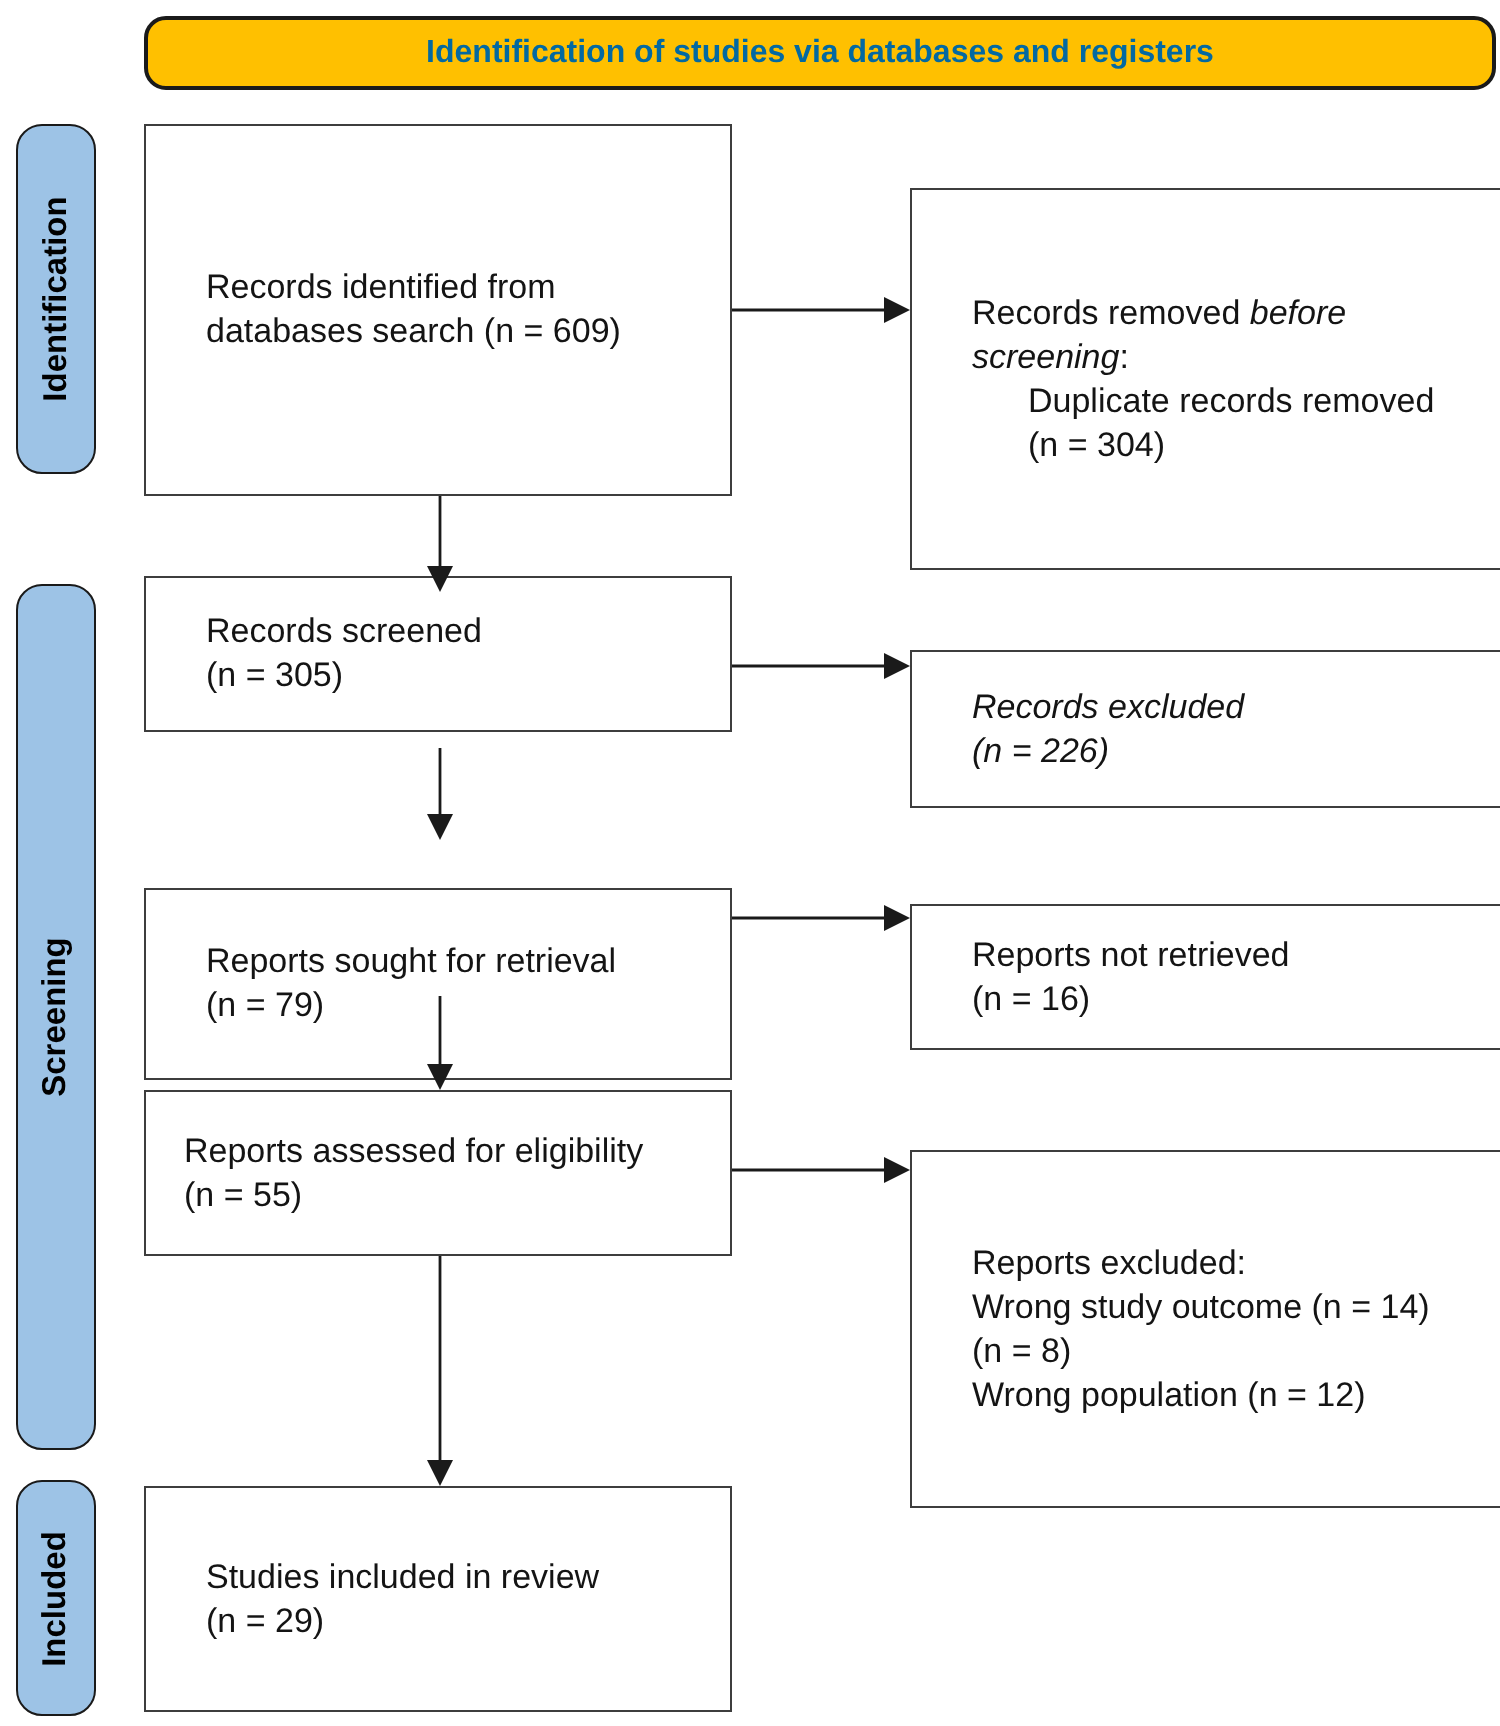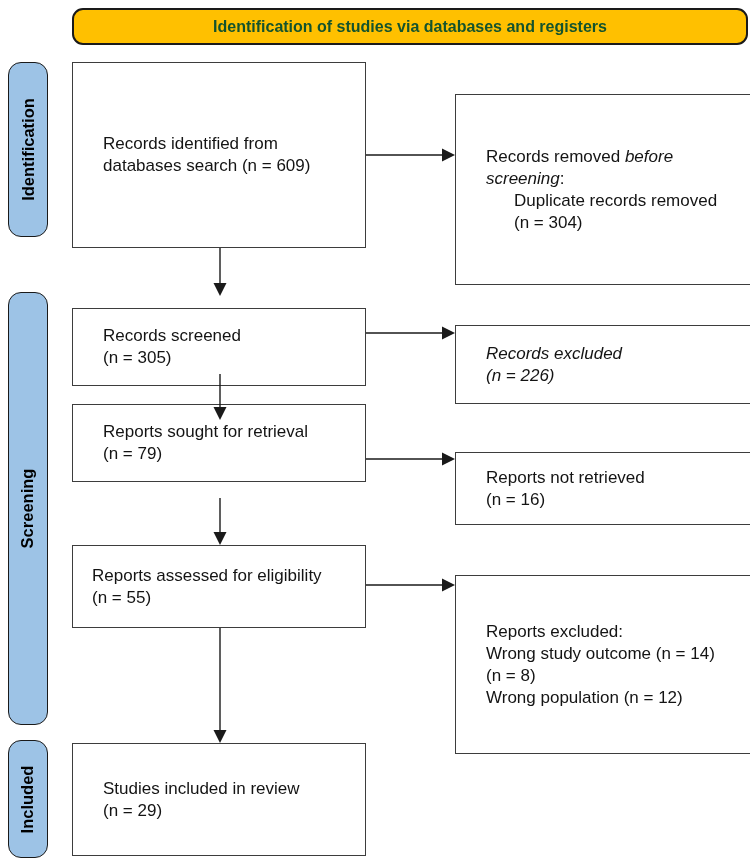--- a/index.html
+++ b/index.html
@@ -15,21 +15,21 @@
     background: #ffffff;
     overflow: hidden;
   }
   .banner {
     position: absolute;
     left: 72px; top: 8px; width: 676px; height: 37px;
     background: #FFC000;
     border: 2px solid #1a1a1a;
     border-radius: 11px;
     display: flex; align-items: center; justify-content: center;
-    font-size: 16px; font-weight: bold; color: #14532d;
+    font-size: 16px; font-weight: bold; color: #0369a1;
   }
   .stage-bar {
     position: absolute;
     left: 8px; width: 40px;
     background: #9DC3E6;
     border: 1.5px solid #1a1a1a;
     border-radius: 13px;
     display: flex; align-items: center; justify-content: center;
   }
   .stage-bar span {
@@ -44,22 +44,22 @@
     position: absolute;
     background: #ffffff;
     border: 1.5px solid #3d3d3d;
     display: flex; flex-direction: column; justify-content: center;
     padding: 6px 8px 6px 30px;
     font-size: 17px; line-height: 22px;
   }
   .col-left  { left: 72px;  width: 294px; }
   .col-right { left: 455px; width: 328px; margin-top: 32px; }
   .box-a  { top: 62px;  height: 186px; }
-  .box-b  { top: 308px; height: 78px; }
-  .box-c  { top: 404px; height: 78px; }
+  .box-b  { top: 288px; height: 78px; }
+  .box-c  { top: 444px; height: 96px; }
   .box-d  { top: 545px; height: 83px; padding-left: 19px; }
   .box-e  { top: 743px; height: 113px; }
   .box-a2 { top: 62px;  height: 191px; }
   .box-b2 { top: 293px; height: 79px; font-style: italic; }
   .box-c2 { top: 420px; height: 73px; }
   .box-d2 { top: 543px; height: 179px; }
   .indent { margin-left: 28px; }
   .it { font-style: italic; }
   svg.arrows {
     position: absolute; left: 0; top: 0;

